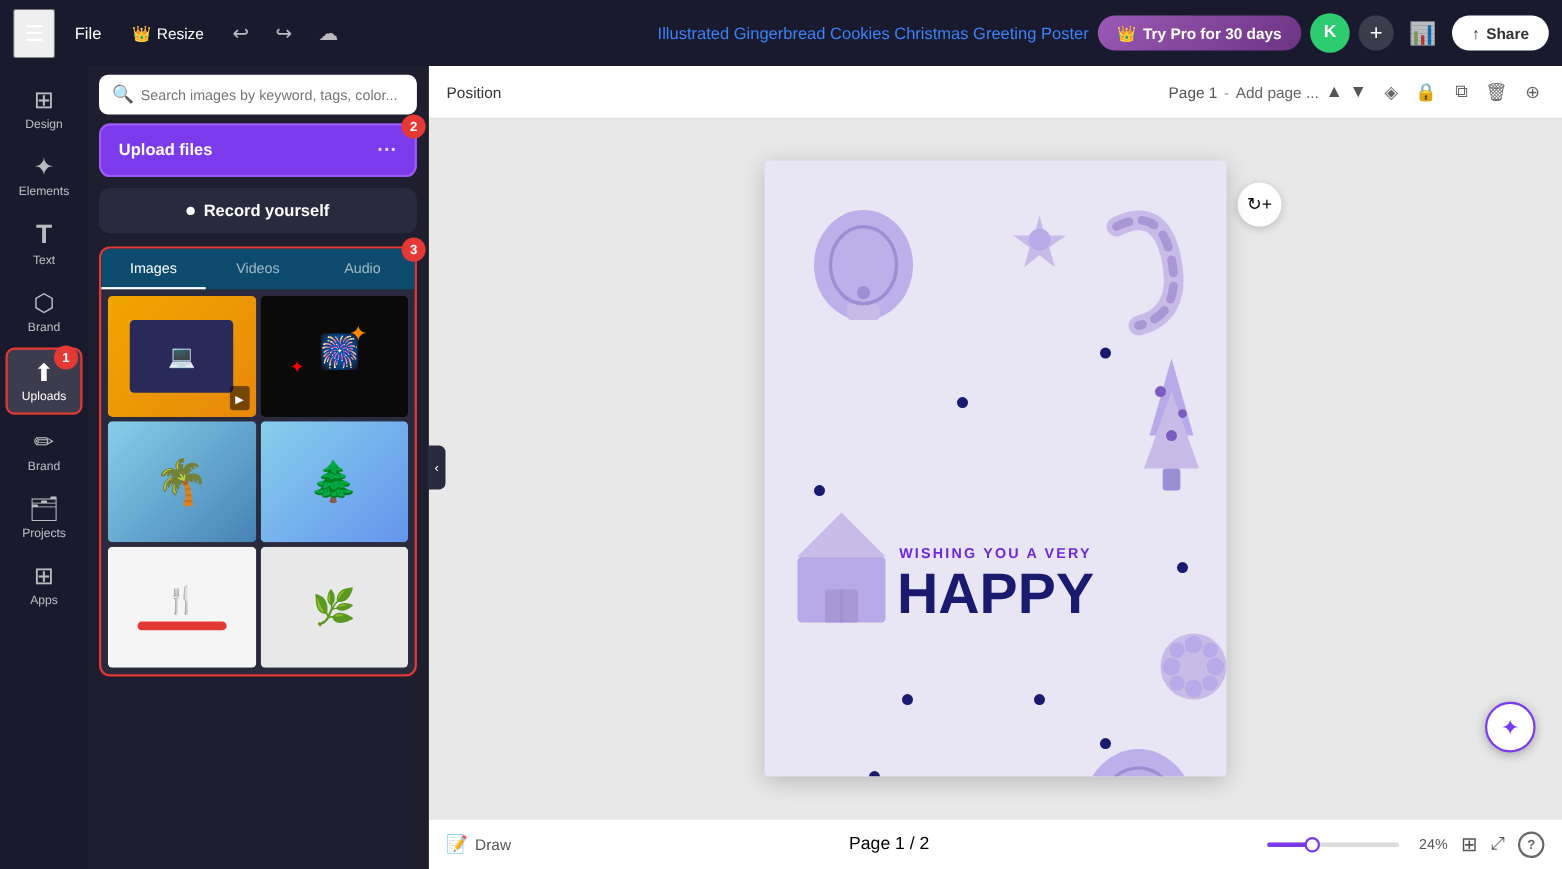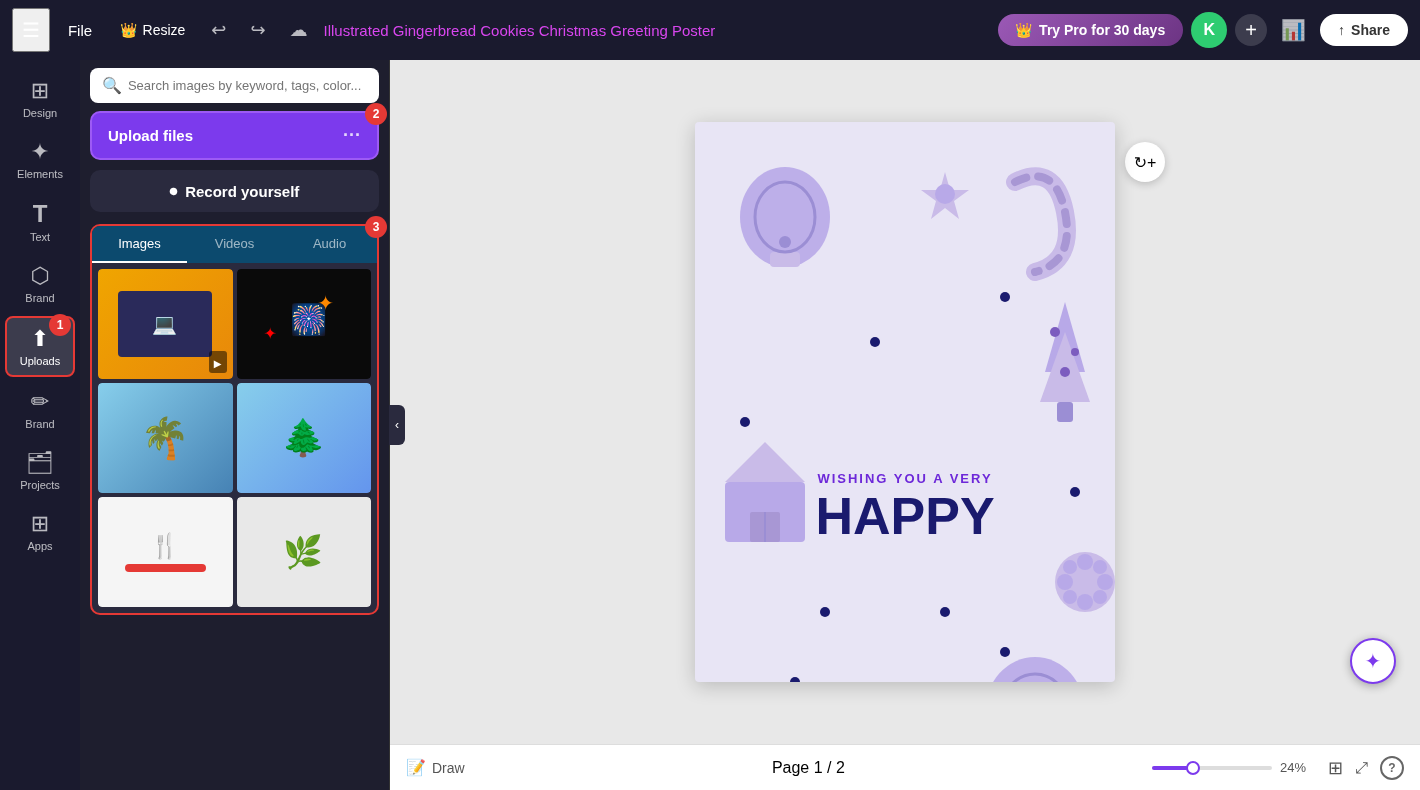--- a/index.html
+++ b/index.html
@@ -20,21 +20,21 @@
     .toolbar-file-btn {
       color: white; background: transparent; border: none; font-size: 15px; font-weight: 500; cursor: pointer; padding: 6px 10px;
     }
     .toolbar-resize-btn {
       display: flex; align-items: center; gap: 5px; background: transparent; border: none; color: white; font-size: 14px; cursor: pointer; padding: 6px 10px;
     }
     .toolbar-undo, .toolbar-redo, .toolbar-cloud {
       background: transparent; border: none; color: rgba(255,255,255,0.7); font-size: 18px; cursor: pointer; padding: 6px 8px;
     }
     .toolbar-title {
-      flex: 1; text-align: left; color: #d946ef; font-size: 15px; font-weight: 500;
+      flex: 1; text-align: right; color: #3b82f6; font-size: 15px; font-weight: 500;
     }
     .toolbar-pro-btn {
       display: flex; align-items: center; gap: 6px;
       background: linear-gradient(135deg, #9b59b6, #6c3483);
       border: none; color: white; font-size: 14px; font-weight: 600;
       padding: 8px 18px; border-radius: 24px; cursor: pointer;
     }
     .toolbar-avatar {
       width: 36px; height: 36px; border-radius: 50%; background: #2ecc71;
       display: flex; align-items: center; justify-content: center;
@@ -196,21 +196,21 @@
     .bottom-bar {
       height: 46px; background: white; display: flex; align-items: center;
       padding: 0 16px; border-top: 1px solid #ddd; gap: 12px; flex-shrink: 0;
     }
     .notes-btn { display: flex; align-items: center; gap: 6px; background: transparent; border: none; cursor: pointer; font-size: 14px; color: #555; }
     .notes-icon { font-size: 16px; }
     .zoom-area { display: flex; align-items: center; gap: 8px; }
     .zoom-slider-track { width: 120px; height: 4px; background: #ddd; border-radius: 2px; position: relative; }
     .zoom-slider-fill { height: 100%; width: 30%; background: #7c3aed; border-radius: 2px; }
     .zoom-thumb { width: 14px; height: 14px; background: white; border: 2px solid #7c3aed; border-radius: 50%; position: absolute; top: -5px; left: 28%; }
-    .zoom-level { font-size: 13px; color: #555; min-width: 36px; }
+    .zoom-level { font-size: 13px; color: #555; min-width: 36px; text-align: right; }
     .grid-btn { background: transparent; border: none; cursor: pointer; font-size: 18px; color: #555; }
     .expand-btn { background: transparent; border: none; cursor: pointer; font-size: 16px; color: #555; }
     .help-btn { width: 24px; height: 24px; border-radius: 50%; background: transparent; border: 2px solid #666; color: #666; font-size: 12px; font-weight: 700; cursor: pointer; display: flex; align-items: center; justify-content: center; }
 
     
     ::-webkit-scrollbar { width: 4px; }
     ::-webkit-scrollbar-track { background: transparent; }
     ::-webkit-scrollbar-thumb { background: #444; border-radius: 2px; }
   </style>
 </head>
@@ -359,20 +359,37 @@
       <div class="badge badge-red" style="top:-8px;right:-8px;">3</div>
     </div>
 
     <div style="position:absolute;right:-16px;top:50%;transform:translateY(-50%);width:16px;height:40px;background:#2a2a3e;border-radius:0 6px 6px 0;display:flex;align-items:center;justify-content:center;cursor:pointer;z-index:10;">
       <span style="color:white;font-size:12px;">‹</span>
     </div>
   </div>
 
   <div class="canvas-area">
 
+    <div class="canvas-topbar">
+      <span class="position-label">Position</span>
+      <div class="page-nav">
+        <span>Page 1</span>
+        <span style="color:#999;">-</span>
+        <span style="color:#666;cursor:pointer;">Add page ...</span>
+        <button class="page-nav-btn">▲</button>
+        <button class="page-nav-btn">▼</button>
+      </div>
+      <div class="canvas-topbar-actions">
+        <button class="canvas-action-btn">◈</button>
+        <button class="canvas-action-btn">🔒</button>
+        <button class="canvas-action-btn">⧉</button>
+        <button class="canvas-action-btn">🗑</button>
+        <button class="canvas-action-btn">⊕</button>
+      </div>
+    </div>
 
     <div class="canvas-viewport">
       <div style="position:relative;">
 
         <div class="refresh-floating">↻+</div>
 
         <div class="canvas-page">
 
           <svg width="420" height="560" viewBox="0 0 420 560" style="position:absolute;top:0;left:0;">
 

